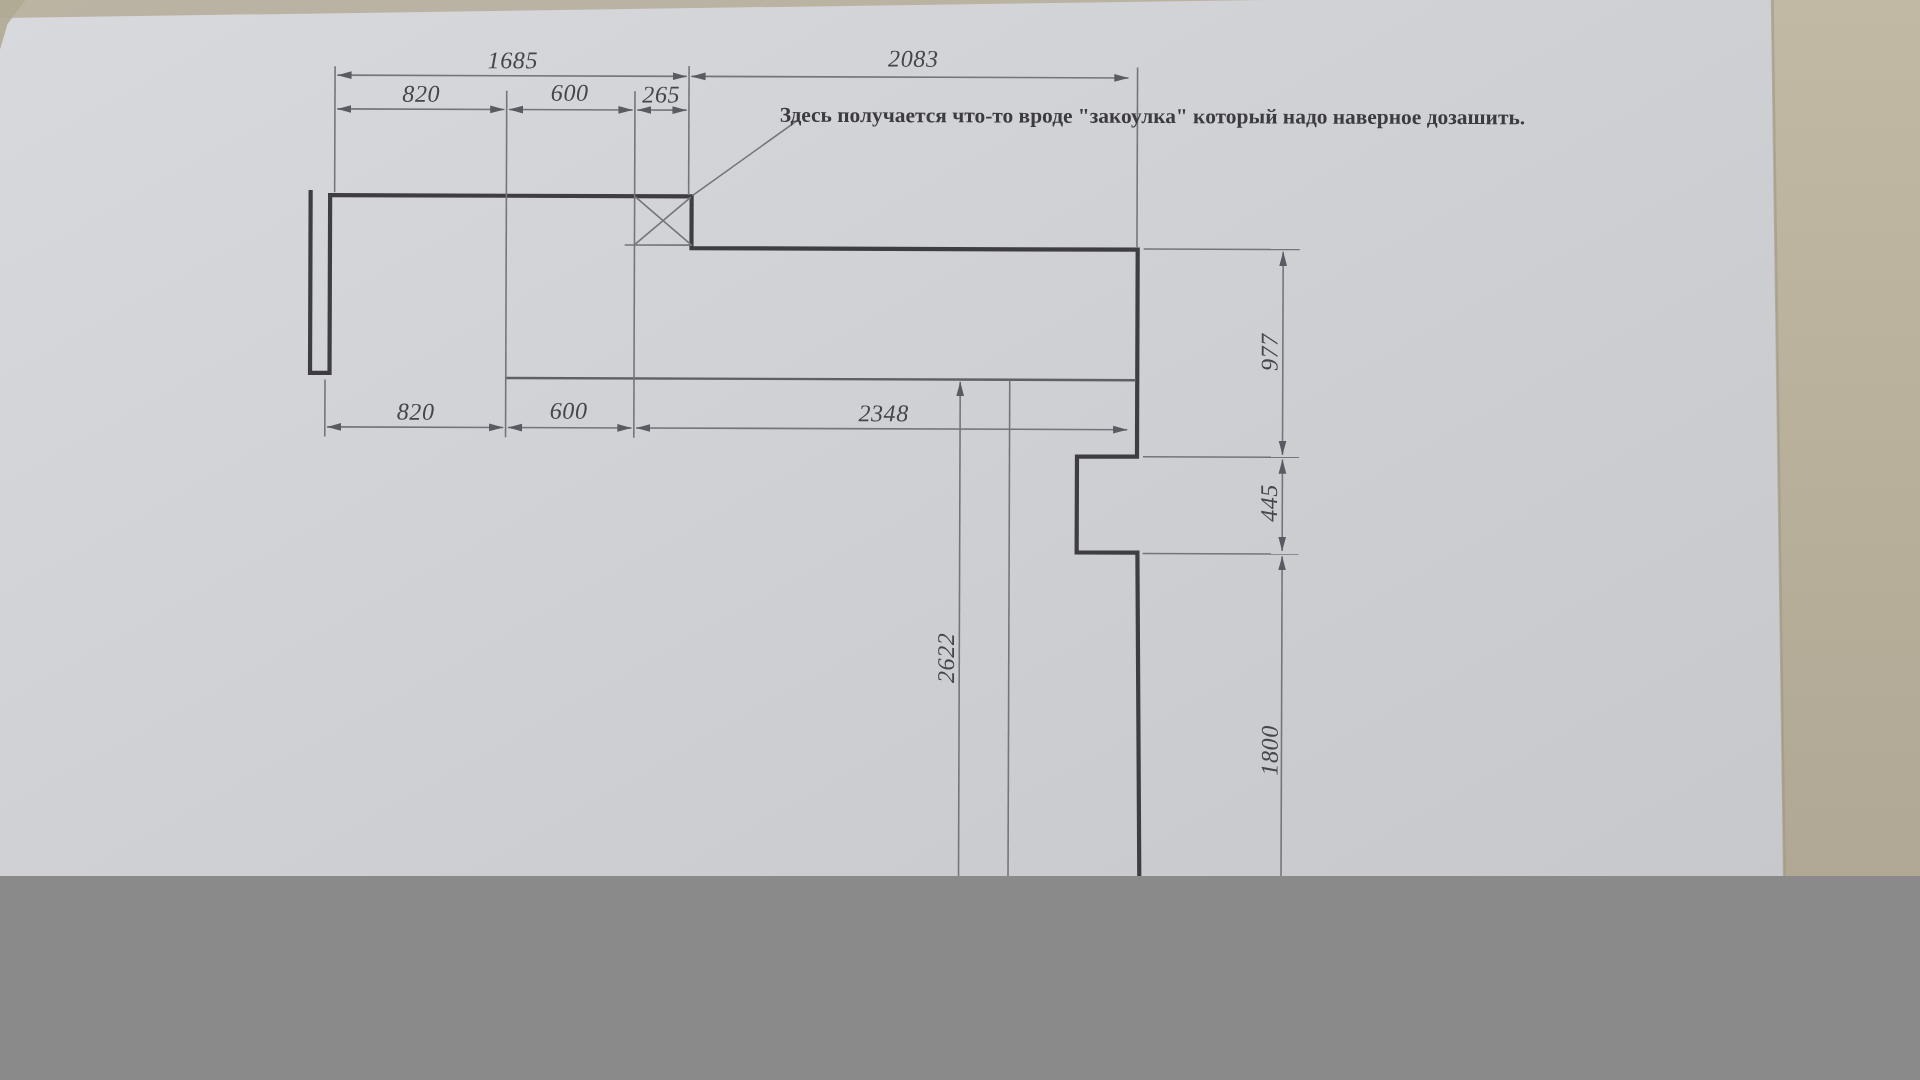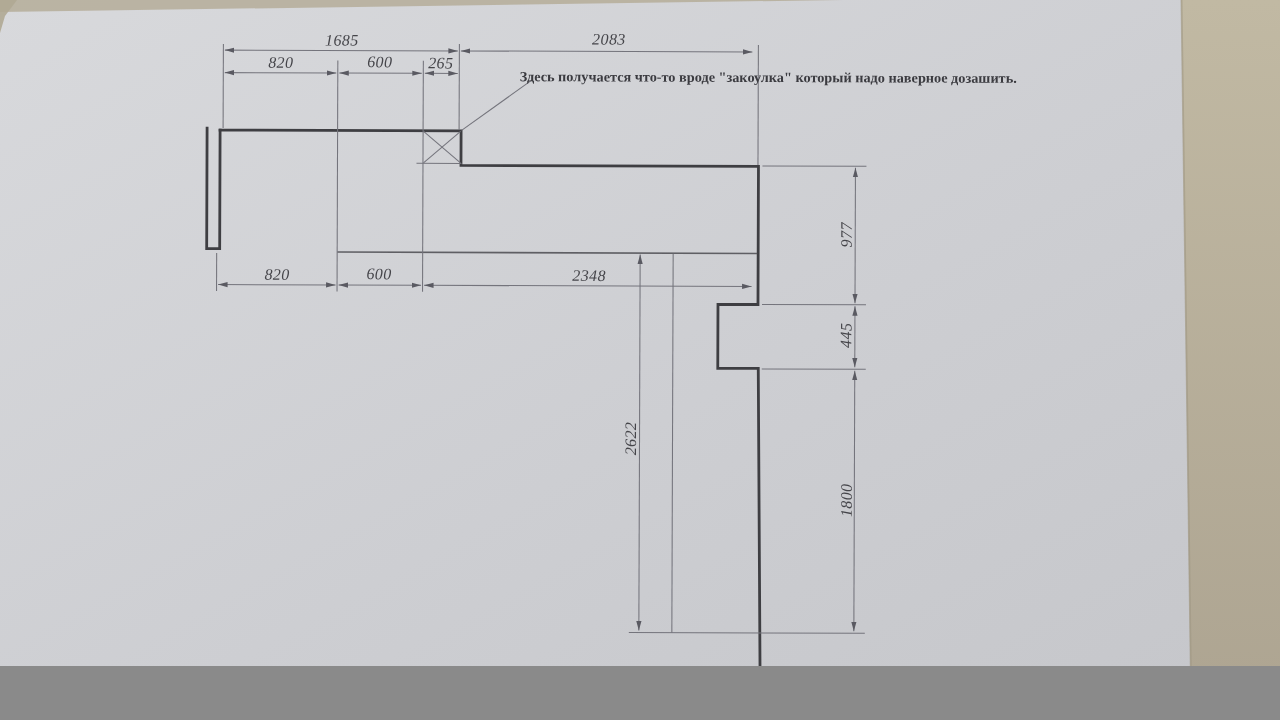--- a/index.html
+++ b/index.html
@@ -1,16 +1,16 @@
 <!DOCTYPE html>
 <html><head>
 <meta charset="utf-8">
 <style>
   html,body{margin:0;padding:0;background:#8a8a8a;}
-  #stage{position:relative;width:1280px;height:666px;overflow:hidden;
+  #stage{position:relative;width:1280px;height:584px;overflow:hidden;
          font-family:"Liberation Serif", serif;}
   svg{position:absolute;left:0;top:0;display:block;}
   .wall{stroke:#3e3e42;stroke-width:2.8;fill:none;stroke-linejoin:miter;stroke-linecap:square;}
   .inner{stroke:#5f5f64;stroke-width:1.6;}
   .thin{stroke:#74747c;stroke-width:1.05;fill:none;}
   .dim{stroke:#74747c;stroke-width:1.05;fill:none;}
   .lbl{font-family:"Liberation Serif", serif;font-style:italic;font-size:16px;
        fill:#45454a;text-anchor:middle;letter-spacing:.4px;}
   .note{font-family:"Liberation Serif", serif;font-weight:bold;font-size:14px;
         fill:#3b3b40;text-anchor:start;}

